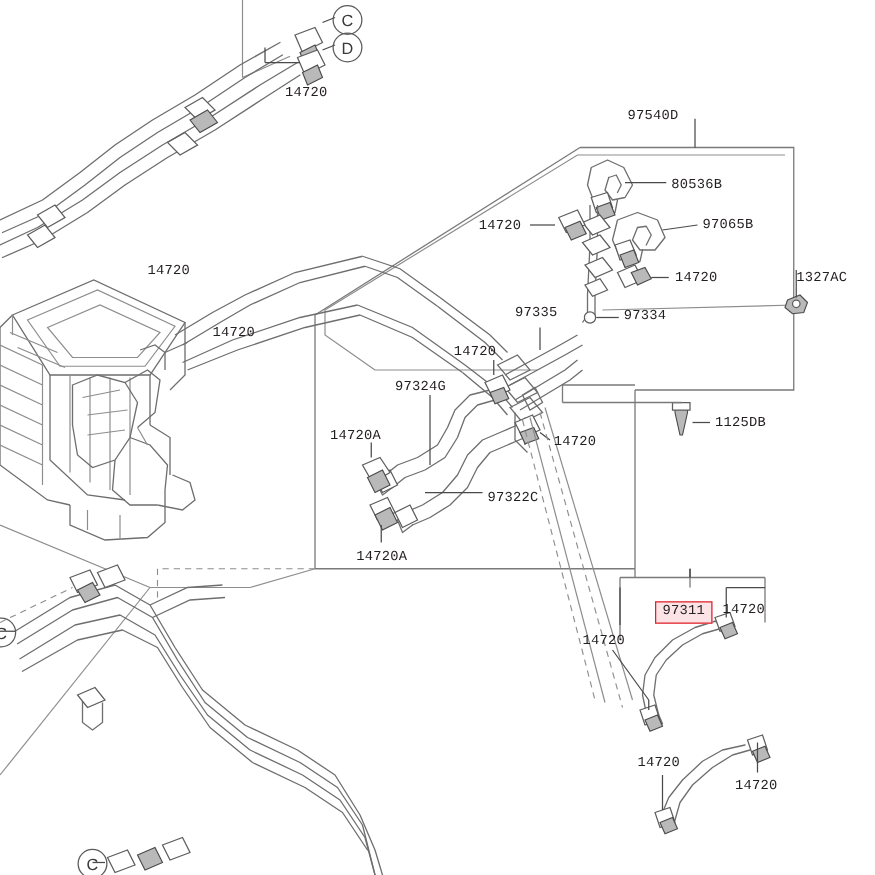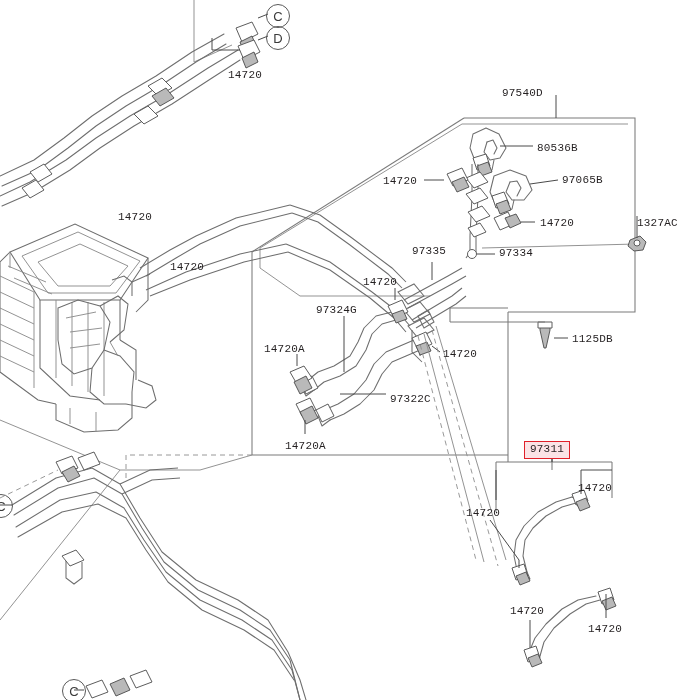--- a/index.html
+++ b/index.html
@@ -30,20 +30,21 @@
     color: #231f20;
     white-space: nowrap;
     line-height: 1;
     user-select: none;
   }
   .pnum.highlight {
     border: 1.6px solid #e0202a;
     background: #fbe3e6;
     padding: 2px 5px 3px 5px;
     color: #2b2426;
+    margin-top: 40px;
   }
   .circle-ref {
     position: absolute;
     width: 22px;
     height: 22px;
     border: 1.3px solid #5a5a5a;
     border-radius: 50%;
     color: #3a3a3a;
     font-family: "Liberation Sans", sans-serif;
     font-size: 13px;

